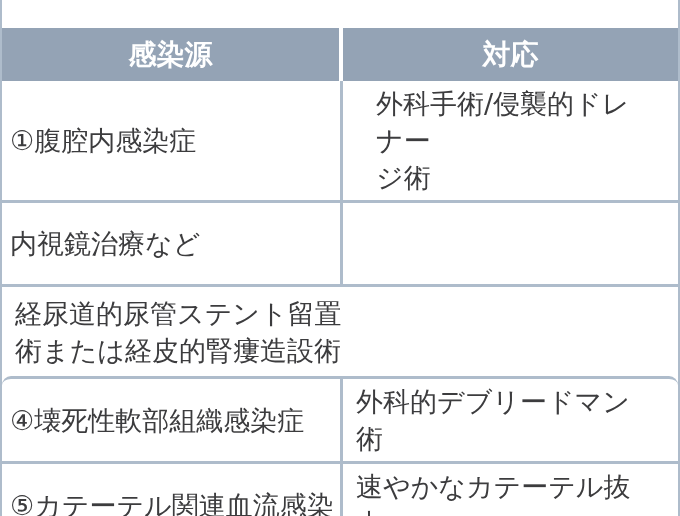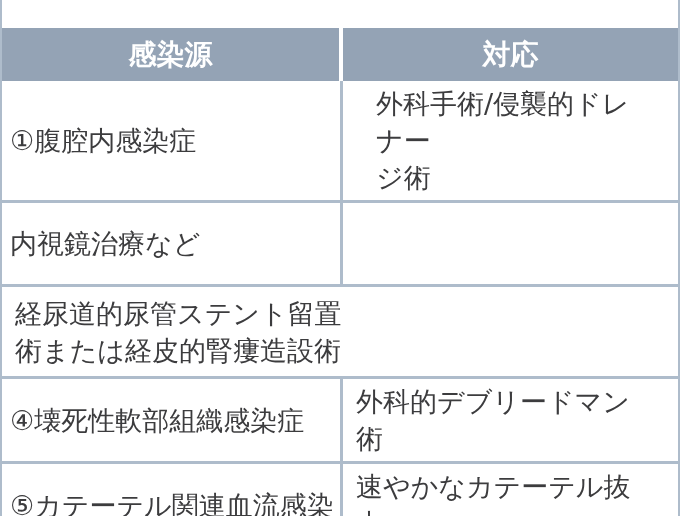--- a/index.html
+++ b/index.html
@@ -77,21 +77,21 @@
   }
   
   .row.body .cell.source .txt {
     padding-left: 34px;
     text-indent: -26px;
   }
   
   .r1 { min-height: 96px; gap: 20px; }
   .r2 { min-height: 84px; }
   .r3 { min-height: 92px; }
-  .r4 { min-height: 42px; }
+  .r4 { min-height: 42px; border-radius: 9px; }
   .r5 { min-height: 48px; }
 </style>
 </head>
 <body>
 
 <div class="table">
 
   <div class="row header">
     <div class="cell source">
       <span class="txt">感染源</span>

